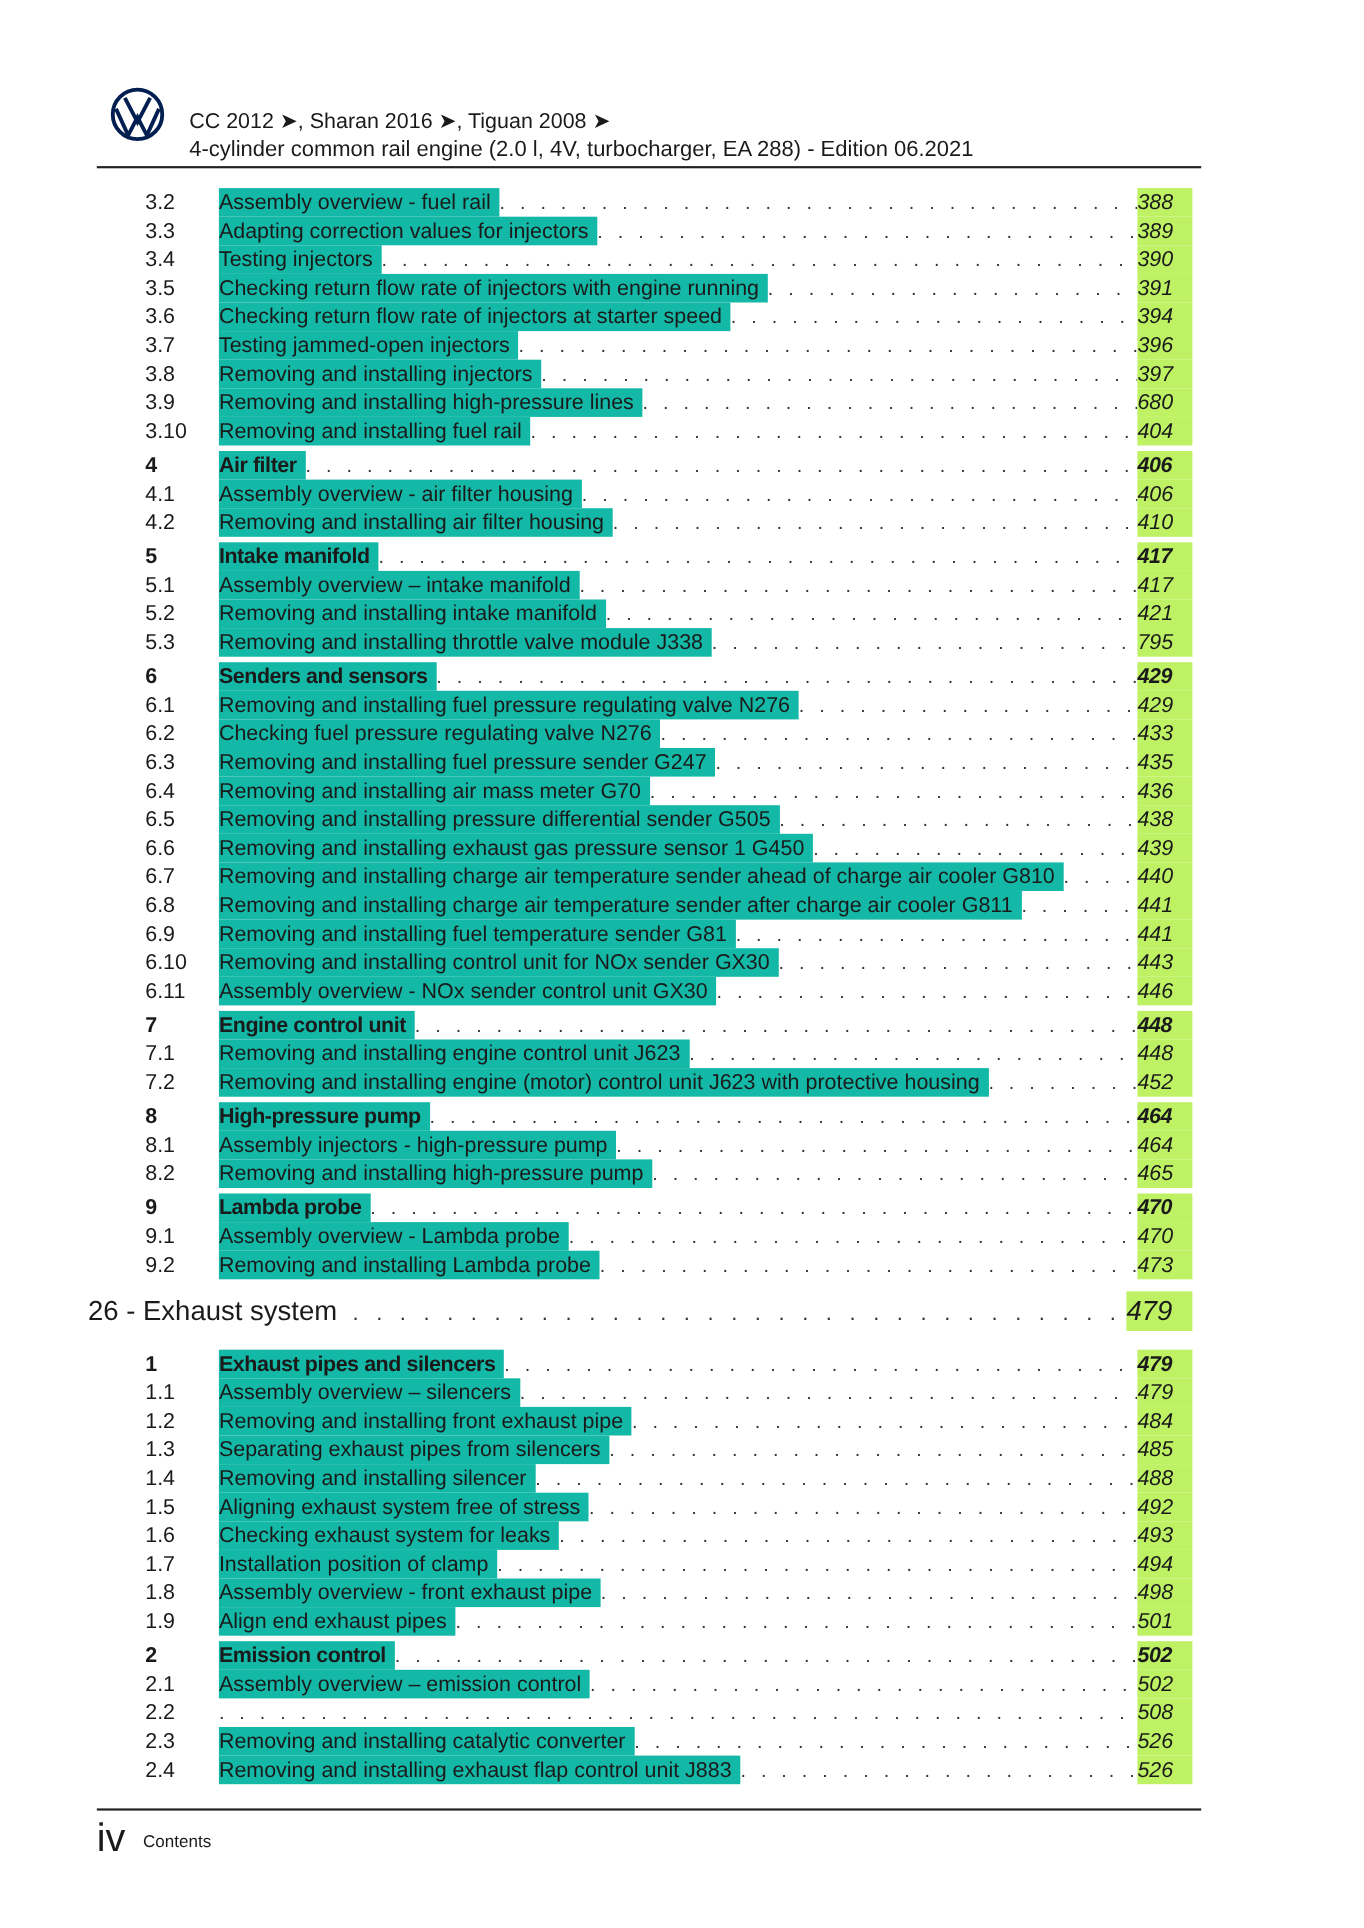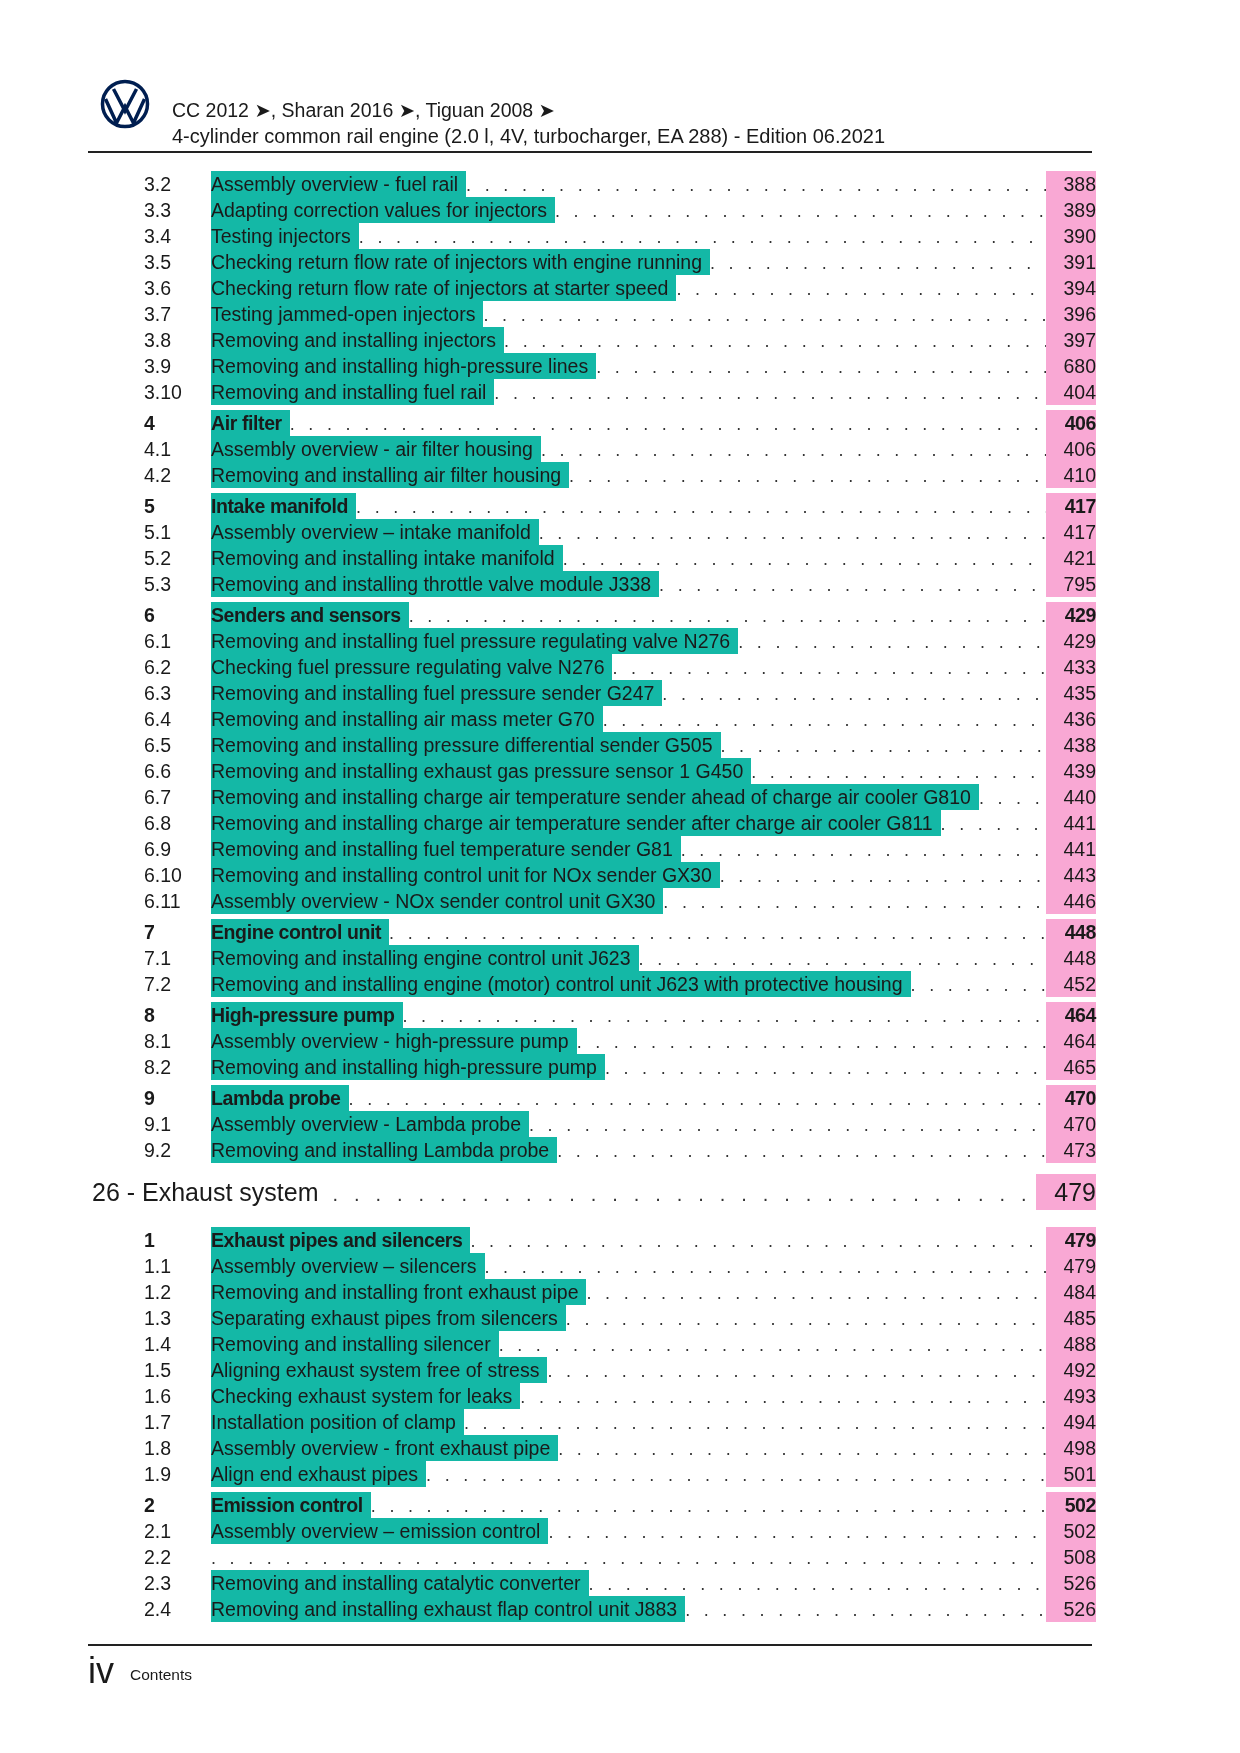--- a/index.html
+++ b/index.html
@@ -4,26 +4,26 @@
 <style>
   html, body { margin: 0; padding: 0; background: #ffffff; }
   body { width: 1240px; height: 1753px; position: relative; overflow: hidden;
          font-family: "Liberation Sans", sans-serif; color: #1a1a1a; }
   .logo { position: absolute; left: 100px; top: 79px; width: 50px; height: 50px; }
   .hdr-line1 { position: absolute; left: 172px; top: 98px; font-size: 19.5px; line-height: 24px; }
   .hdr-line2 { position: absolute; left: 172px; top: 124px; font-size: 20px; line-height: 24px; }
   .rule { position: absolute; left: 88px; width: 1004px; height: 2px; background: #222; }
   .rule.top { top: 151px; }
   .rule.bottom { top: 1644px; }
-  .toc { position: absolute; left: 92px; top: 171px; width: 1004px; }
+  .toc { position: absolute; left: 80px; top: 171px; width: 1004px; }
   .row { position: relative; height: 26px; line-height: 26px; font-size: 19.5px; display: flex; align-items: baseline; }
   .row .num { width: 119px; padding-left: 52px; box-sizing: border-box; flex: none; white-space: nowrap; }
   .row .title { flex: none; white-space: nowrap; padding-right: 8px; background: #14b8a6; position: relative; z-index: 1; }
   .row .dots { flex: 1 1 auto; overflow: hidden; white-space: nowrap; letter-spacing: 4.3px; color: #333; font-size: 18px; }
-  .row .page { flex: none; width: 50px; text-align: right; background: #f9a8d4; }
+  .row .page { flex: none; width: 50px; text-align: left; background: #bef264; font-style: italic; }
   .row.section { margin-top: 5px; }
   .row.section .title, .row.section .num, .row.section .page { font-weight: bold; letter-spacing: -0.4px; }
   .row.chapter { margin-top: 11px; height: 36px; line-height: 36px; font-size: 25px; margin-bottom: 17px; }
   .row.chapter .chap-title { flex: none; white-space: nowrap; padding-right: 14px; }
   .row.chapter .dots { font-size: 20px; letter-spacing: 5.2px; }
   .row.chapter .page { font-size: 25px; width: 60px; }
   .footer-page { position: absolute; left: 88px; top: 1654px; font-size: 36px; line-height: 34px; }
   .footer-label { position: absolute; left: 130px; top: 1665px; font-size: 15.5px; line-height: 20px; }
 </style>
 </head>
@@ -226,21 +226,21 @@
       <span class="page">452</span>
     </div>
     <div class="row section">
       <span class="num">8</span>
       <span class="title">High-pressure pump</span>
       <span class="dots">.  .  .  .  .  .  .  .  .  .  .  .  .  .  .  .  .  .  .  .  .  .  .  .  .  .  .  .  .  .  .  .  .  .  .  .  .  .  .  .  .  .  .  .  .  .  .  .  .  .  .  .  .  .  .  .  .  .  .  .  .  .  .  .  .  .  .  .  .  .  .  .  .  .  .  .  .  .  .  .  .  .  .  .  .  .  .  .  .  .  .  .  .  .  .  .  .  .  .  .  .  .  .  .  .  .  .  .  .  .  .  .  .  .  .  .  .  .  .  .</span>
       <span class="page">464</span>
     </div>
     <div class="row">
       <span class="num">8.1</span>
-      <span class="title">Assembly overview - high-pressure pump</span>
+      <span class="title">Assembly injectors - high-pressure pump</span>
       <span class="dots">.  .  .  .  .  .  .  .  .  .  .  .  .  .  .  .  .  .  .  .  .  .  .  .  .  .  .  .  .  .  .  .  .  .  .  .  .  .  .  .  .  .  .  .  .  .  .  .  .  .  .  .  .  .  .  .  .  .  .  .  .  .  .  .  .  .  .  .  .  .  .  .  .  .  .  .  .  .  .  .  .  .  .  .  .  .  .  .  .  .  .  .  .  .  .  .  .  .  .  .  .  .  .  .  .  .  .  .  .  .  .  .  .  .  .  .  .  .  .  .</span>
       <span class="page">464</span>
     </div>
     <div class="row">
       <span class="num">8.2</span>
       <span class="title">Removing and installing high-pressure pump</span>
       <span class="dots">.  .  .  .  .  .  .  .  .  .  .  .  .  .  .  .  .  .  .  .  .  .  .  .  .  .  .  .  .  .  .  .  .  .  .  .  .  .  .  .  .  .  .  .  .  .  .  .  .  .  .  .  .  .  .  .  .  .  .  .  .  .  .  .  .  .  .  .  .  .  .  .  .  .  .  .  .  .  .  .  .  .  .  .  .  .  .  .  .  .  .  .  .  .  .  .  .  .  .  .  .  .  .  .  .  .  .  .  .  .  .  .  .  .  .  .  .  .  .  .</span>
       <span class="page">465</span>
     </div>
     <div class="row section">

